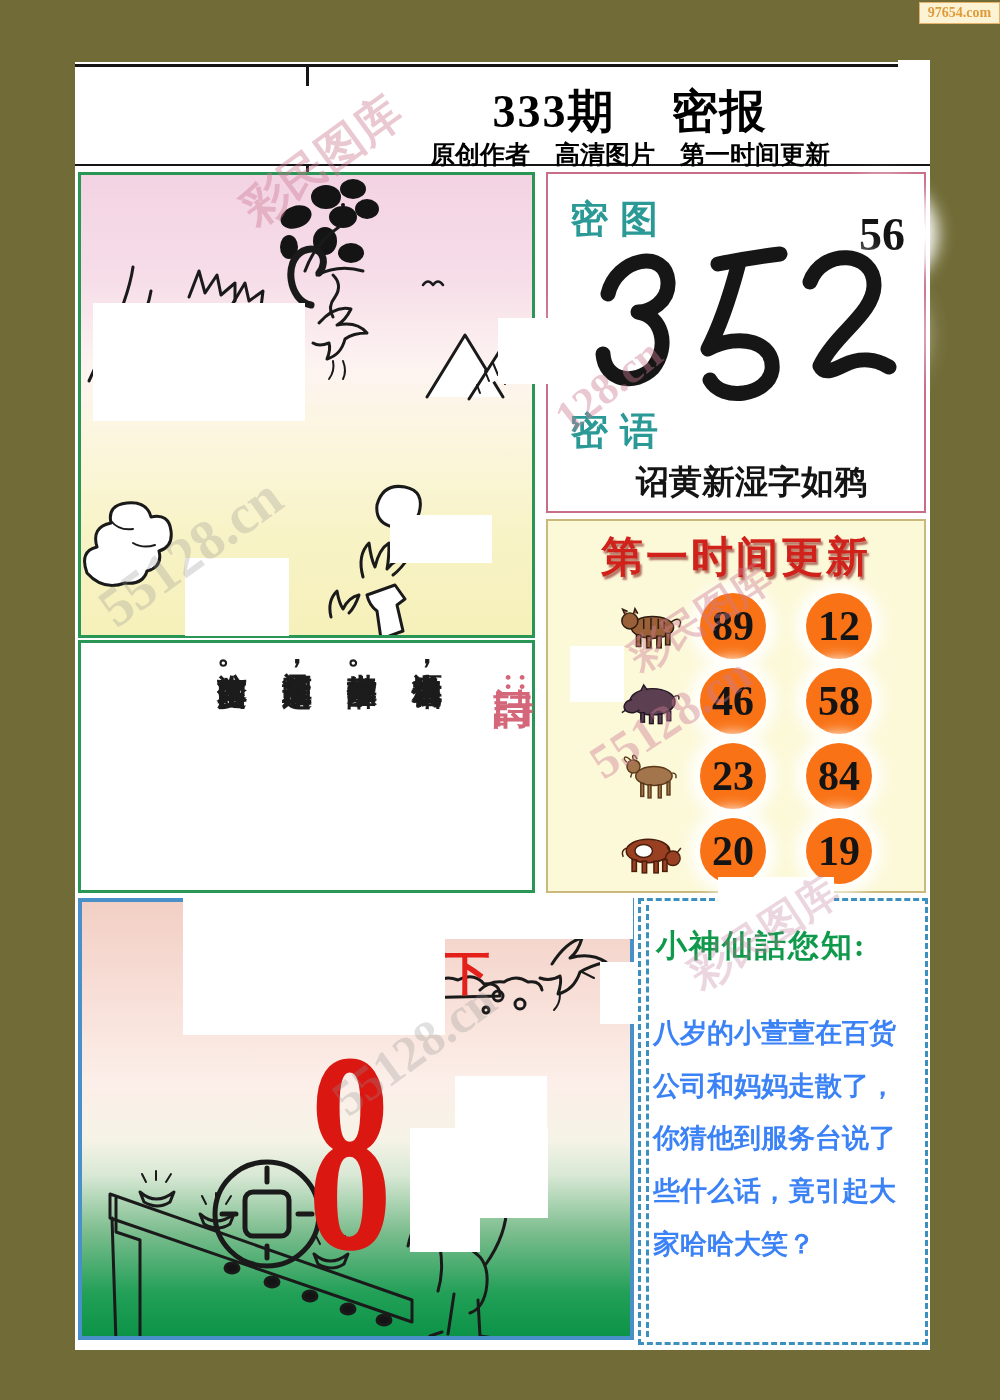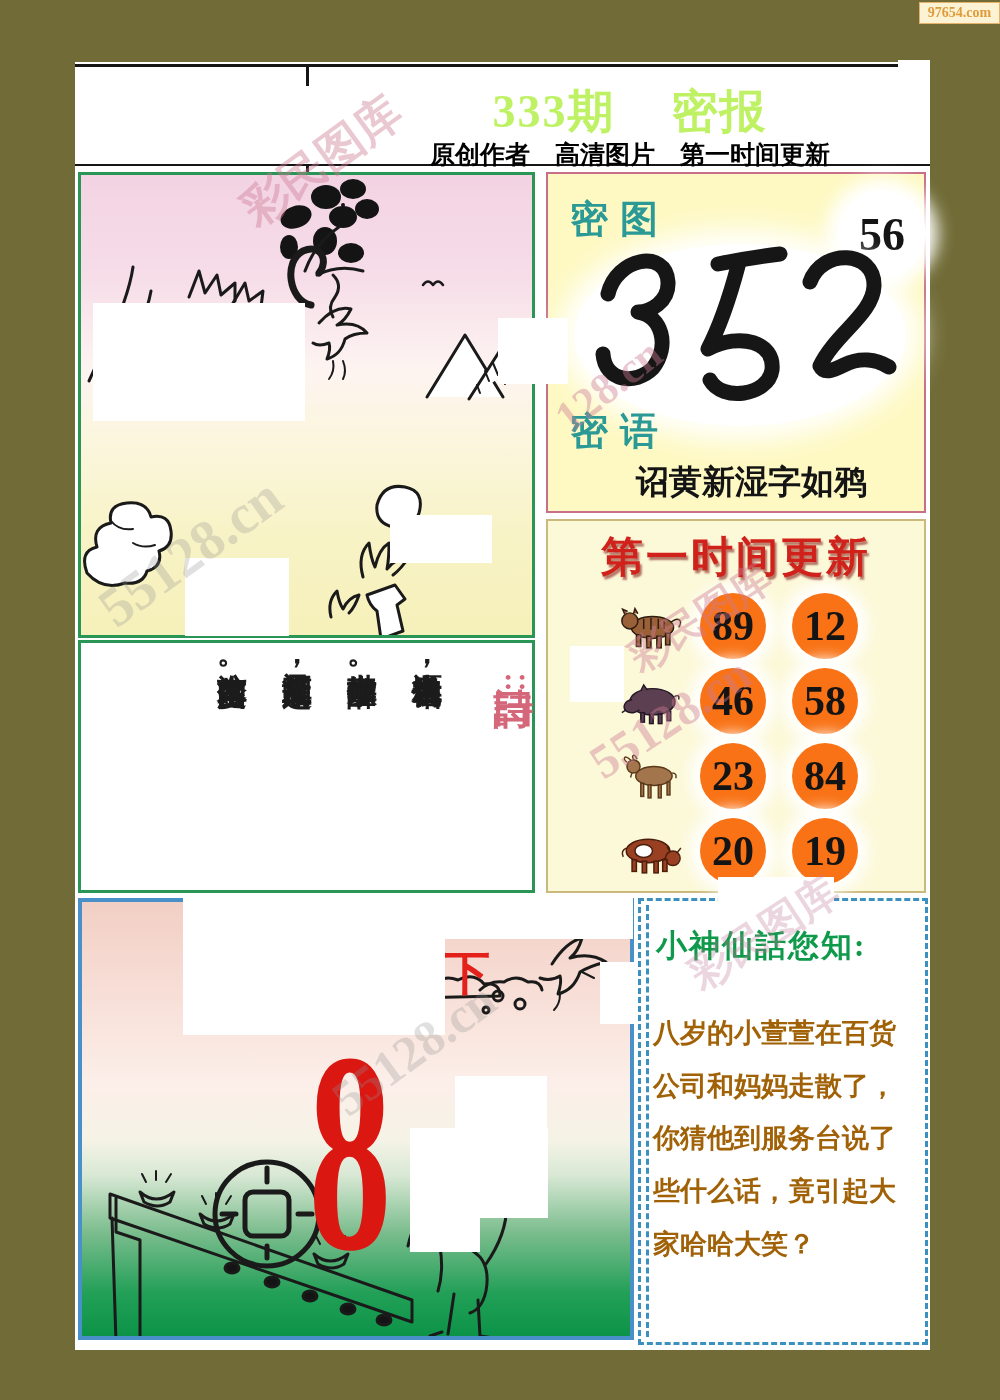--- a/index.html
+++ b/index.html
@@ -8,29 +8,29 @@
             font-family:Liberation Serif, serif; overflow:hidden; }
   .abs { position:absolute; }
   
   #page { left:75px; top:62px; width:855px; height:1288px; background:#ffffff; z-index:0; }
   #site-badge { left:919px; top:2px; width:81px; height:22px; background:#fcf3d4;
     border:1px solid #e6b26a; color:#df9a3a; font-weight:bold; font-size:14px;
     display:flex; align-items:center; justify-content:center; z-index:6; }
   
   .hline { background:#151515; z-index:1; }
   #title-row { left:420px; top:84px; width:420px; height:56px; display:flex; align-items:center;
-    justify-content:center; font-size:46px; font-weight:bold; color:#bef264; z-index:3; letter-spacing:2px;}
+    justify-content:center; font-size:46px; font-weight:bold; color:#000000; z-index:3; letter-spacing:2px;}
   #title-gap { width:56px; height:54px; background:#fff; }
   #subtitle { left:380px; top:138px; width:500px; text-align:center; font-size:25px; color:#000000;
     font-weight:bold; z-index:3; }
   
   .panel { z-index:1; }
   #comic-panel { left:78px; top:172px; width:457px; height:466px; border:3px solid #2a9655;
     background:linear-gradient(180deg,#f3d3e3 0%,#f6dde8 22%,#fdf4f1 42%,#fbf6dd 58%,#f8f3c6 78%,#f6f0ba 100%); }
-  #mitu-panel { left:546px; top:172px; width:380px; height:341px; border:2px solid #c96e88; background:#fef9c3; }
+  #mitu-panel { left:546px; top:172px; width:380px; height:341px; border:2px solid #c96e88; background:#ffffff; }
   #zodiac-panel { left:546px; top:519px; width:380px; height:374px; border:2px solid #cbb97c; background:#fcf9d9; }
   #poem-panel { left:78px; top:640px; width:457px; height:253px; border:3px solid #2a9655; background:#ffffff; }
   #today-panel { left:78px; top:898px; width:556px; height:442px; border:4px solid #4a90c8;
     background:linear-gradient(180deg,#f2cfc4 0%,#f7ded6 20%,#fcefe9 42%,#f5f3e6 55%,#d8e8d4 63%,#7cbd8e 76%,#23a058 90%,#0c9348 100%); }
   #fairy-panel { left:638px; top:898px; width:290px; height:447px; border:3px dashed #3c90c0; background:#ffffff; }
   #fairy-inner-dash { left:5px; top:4px; width:4px; height:432px; border-left:3px dashed #3c90c0; }
   
   #mitu-label, #miyu-label { color:#2b9a96; font-size:38px; font-weight:bold; letter-spacing:12px; z-index:3; }
   #mitu-circle { left:290px; top:16px; width:88px; height:88px; border-radius:50%; background:#fff;
     box-shadow:0 0 16px 12px rgba(255,255,255,.95); display:flex; align-items:center; justify-content:center; }
@@ -39,36 +39,36 @@
     box-shadow:0 0 24px 16px rgba(255,255,255,.9); }
   #mitu-phrase { left:88px; top:286px; font-size:33px; font-weight:bold; color:#141414; z-index:3; }
   
   #zodiac-title { left:0; top:8px; width:100%; text-align:center; font-size:42px; font-weight:bold;
     color:#d0221a; letter-spacing:3px; text-shadow:2px 3px 2px rgba(120,10,5,.55); z-index:3; }
   .zrow { position:absolute; left:0; width:100%; height:66px; }
   .zanimal { position:absolute; left:68px; top:4px; }
   .numcircle { position:absolute; top:0; width:66px; height:66px; border-radius:50%; background:#f97316;
     box-shadow:0 0 14px 10px rgba(255,255,255,.95); display:flex; align-items:center; justify-content:center;
     font-size:42px; font-weight:bold; color:#141414; }
-  .nc1 { left:152px; } .nc2 { left:244px; }
+  .nc1 { left:152px; } .nc2 { left:258px; }
   
   #poem-title { left:405px; top:12px; writing-mode:vertical-rl; font-size:40px; font-weight:bold;
     color:#d4677a; letter-spacing:8px; z-index:3; }
   #poem-colon { display:inline-block; transform:rotate(90deg); font-size:30px; letter-spacing:4px; }
   #poem-lines { left:118px; top:6px; height:242px; writing-mode:vertical-rl; z-index:3;
     font-size:30px; font-weight:bold; color:#1c1c1c; letter-spacing:1px; }
   #poem-lines p { padding:0 12px; }
   
   #today-headline { left:205px; top:40px; font-size:47px; font-weight:bold; color:#e3201a;
     letter-spacing:5px; z-index:3; }
   #today-number { left:188px; top:136px; width:160px; text-align:center; font-size:285px; line-height:.8;
     font-weight:bold; color:#db1712; transform:scaleX(.58); transform-origin:center top; z-index:3; }
   
   #fairy-title { left:15px; top:24px; font-size:31px; font-weight:bold; color:#0f9a4b; letter-spacing:2px; z-index:3; }
-  #fairy-body { left:12px; top:106px; width:268px; font-size:27px; font-weight:bold; color:#a16207;
+  #fairy-body { left:12px; top:106px; width:268px; font-size:27px; font-weight:bold; color:#3b82f6;
     line-height:1.95; z-index:3; }
   
   .censor { position:absolute; background:#ffffff; z-index:2; }
   
   .wm { position:absolute; font-weight:bold; z-index:4; white-space:nowrap; pointer-events:none; }
   .wm-pink { color:rgba(205,125,148,.42); }
   .wm-grey { color:rgba(145,145,145,.28); }
   svg { display:block; }
   .lineart { position:absolute; left:0; top:0; z-index:1; }
 </style>

